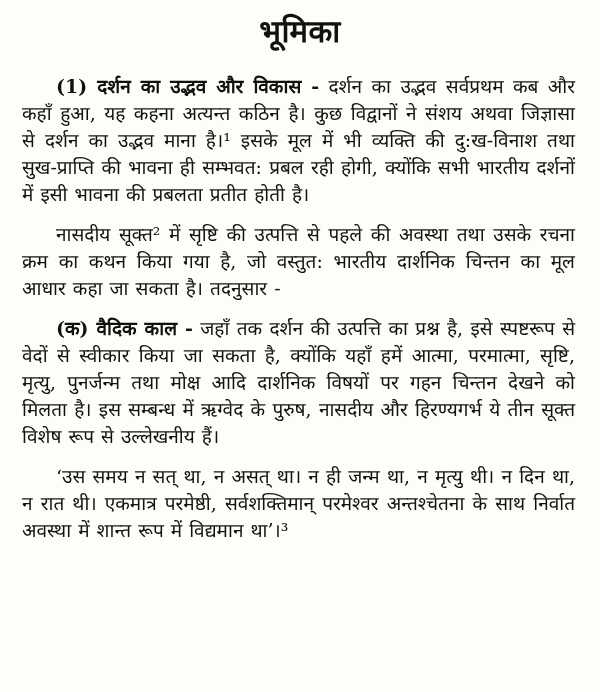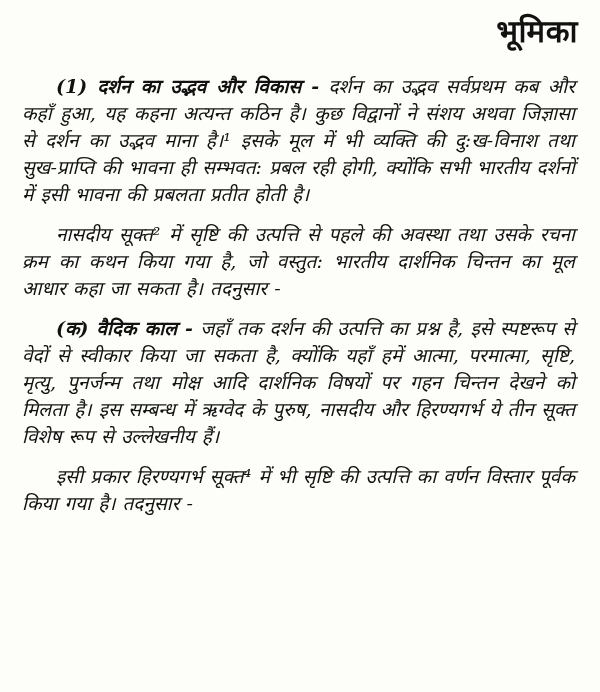--- a/index.html
+++ b/index.html
@@ -14,34 +14,33 @@
     margin: 0 auto;
     background: #fdfdfa;
     color: #121110;
     font-family: "DejaVu Serif", "Liberation Serif", serif;
     box-sizing: border-box;
     padding: 10px 22px 8px 22px;
     overflow: hidden;
   }
   .title {
     margin: 2px 0 22px 0;
-    text-align: right;
+    text-align: center;
     font-size: 31px;
     line-height: 1.25;
     font-weight: 700;
     letter-spacing: 0.5px;
   }
   .para {
     margin: 0 3px 13px 0;
     font-size: 19px;
     line-height: 27px;
     text-align: justify;
     text-indent: 34px;
     word-spacing: 1px;
-    font-style: italic;
   }
   .para:last-child {
     margin-bottom: 0;
   }
   .lead {
     font-weight: 700;
   }
 </style>
 </head>
 <body>
@@ -49,16 +48,16 @@
 <div class="page">
 
   <h1 class="title">भूमिका</h1>
 
   <p class="para"><span class="lead">(1) दर्शन का उद्भव और विकास -</span> <span>दर्शन का उद्भव सर्वप्रथम कब और कहाँ हुआ, यह कहना अत्यन्त कठिन है। कुछ विद्वानों ने संशय अथवा जिज्ञासा से दर्शन का उद्भव माना है।¹ इसके मूल में भी व्यक्ति की दु:ख-विनाश तथा सुख-प्राप्ति की भावना ही सम्भवत: प्रबल रही होगी, क्योंकि सभी भारतीय दर्शनों में इसी भावना की प्रबलता प्रतीत होती है।</span></p>
 
   <p class="para"><span>नासदीय सूक्त² में सृष्टि की उत्पत्ति से पहले की अवस्था तथा उसके रचना क्रम का कथन किया गया है, जो वस्तुत: भारतीय दार्शनिक चिन्तन का मूल आधार कहा जा सकता है। तदनुसार -</span></p>
 
   <p class="para"><span class="lead">(क) वैदिक काल -</span> <span>जहाँ तक दर्शन की उत्पत्ति का प्रश्न है, इसे स्पष्टरूप से वेदों से स्वीकार किया जा सकता है, क्योंकि यहाँ हमें आत्मा, परमात्मा, सृष्टि, मृत्यु, पुनर्जन्म तथा मोक्ष आदि दार्शनिक विषयों पर गहन चिन्तन देखने को मिलता है। इस सम्बन्ध में ऋग्वेद के पुरुष, नासदीय और हिरण्यगर्भ ये तीन सूक्त विशेष रूप से उल्लेखनीय हैं।</span></p>
 
+  <p class="para"><span>‘उस समय न सत् था, न असत् था। न ही जन्म था, न मृत्यु थी। न दिन था, न रात थी। एकमात्र परमेष्ठी, सर्वशक्तिमान् परमेश्वर अन्तश्चेतना के साथ निर्वात अवस्था में शान्त रूप में विद्यमान था’।³</span></p>
 
-  <p class="para"><span>इसी प्रकार हिरण्यगर्भ सूक्त⁴ में भी सृष्टि की उत्पत्ति का वर्णन विस्तार पूर्वक किया गया है। तदनुसार -</span></p>
 
 </div>
 
 </body></html>

